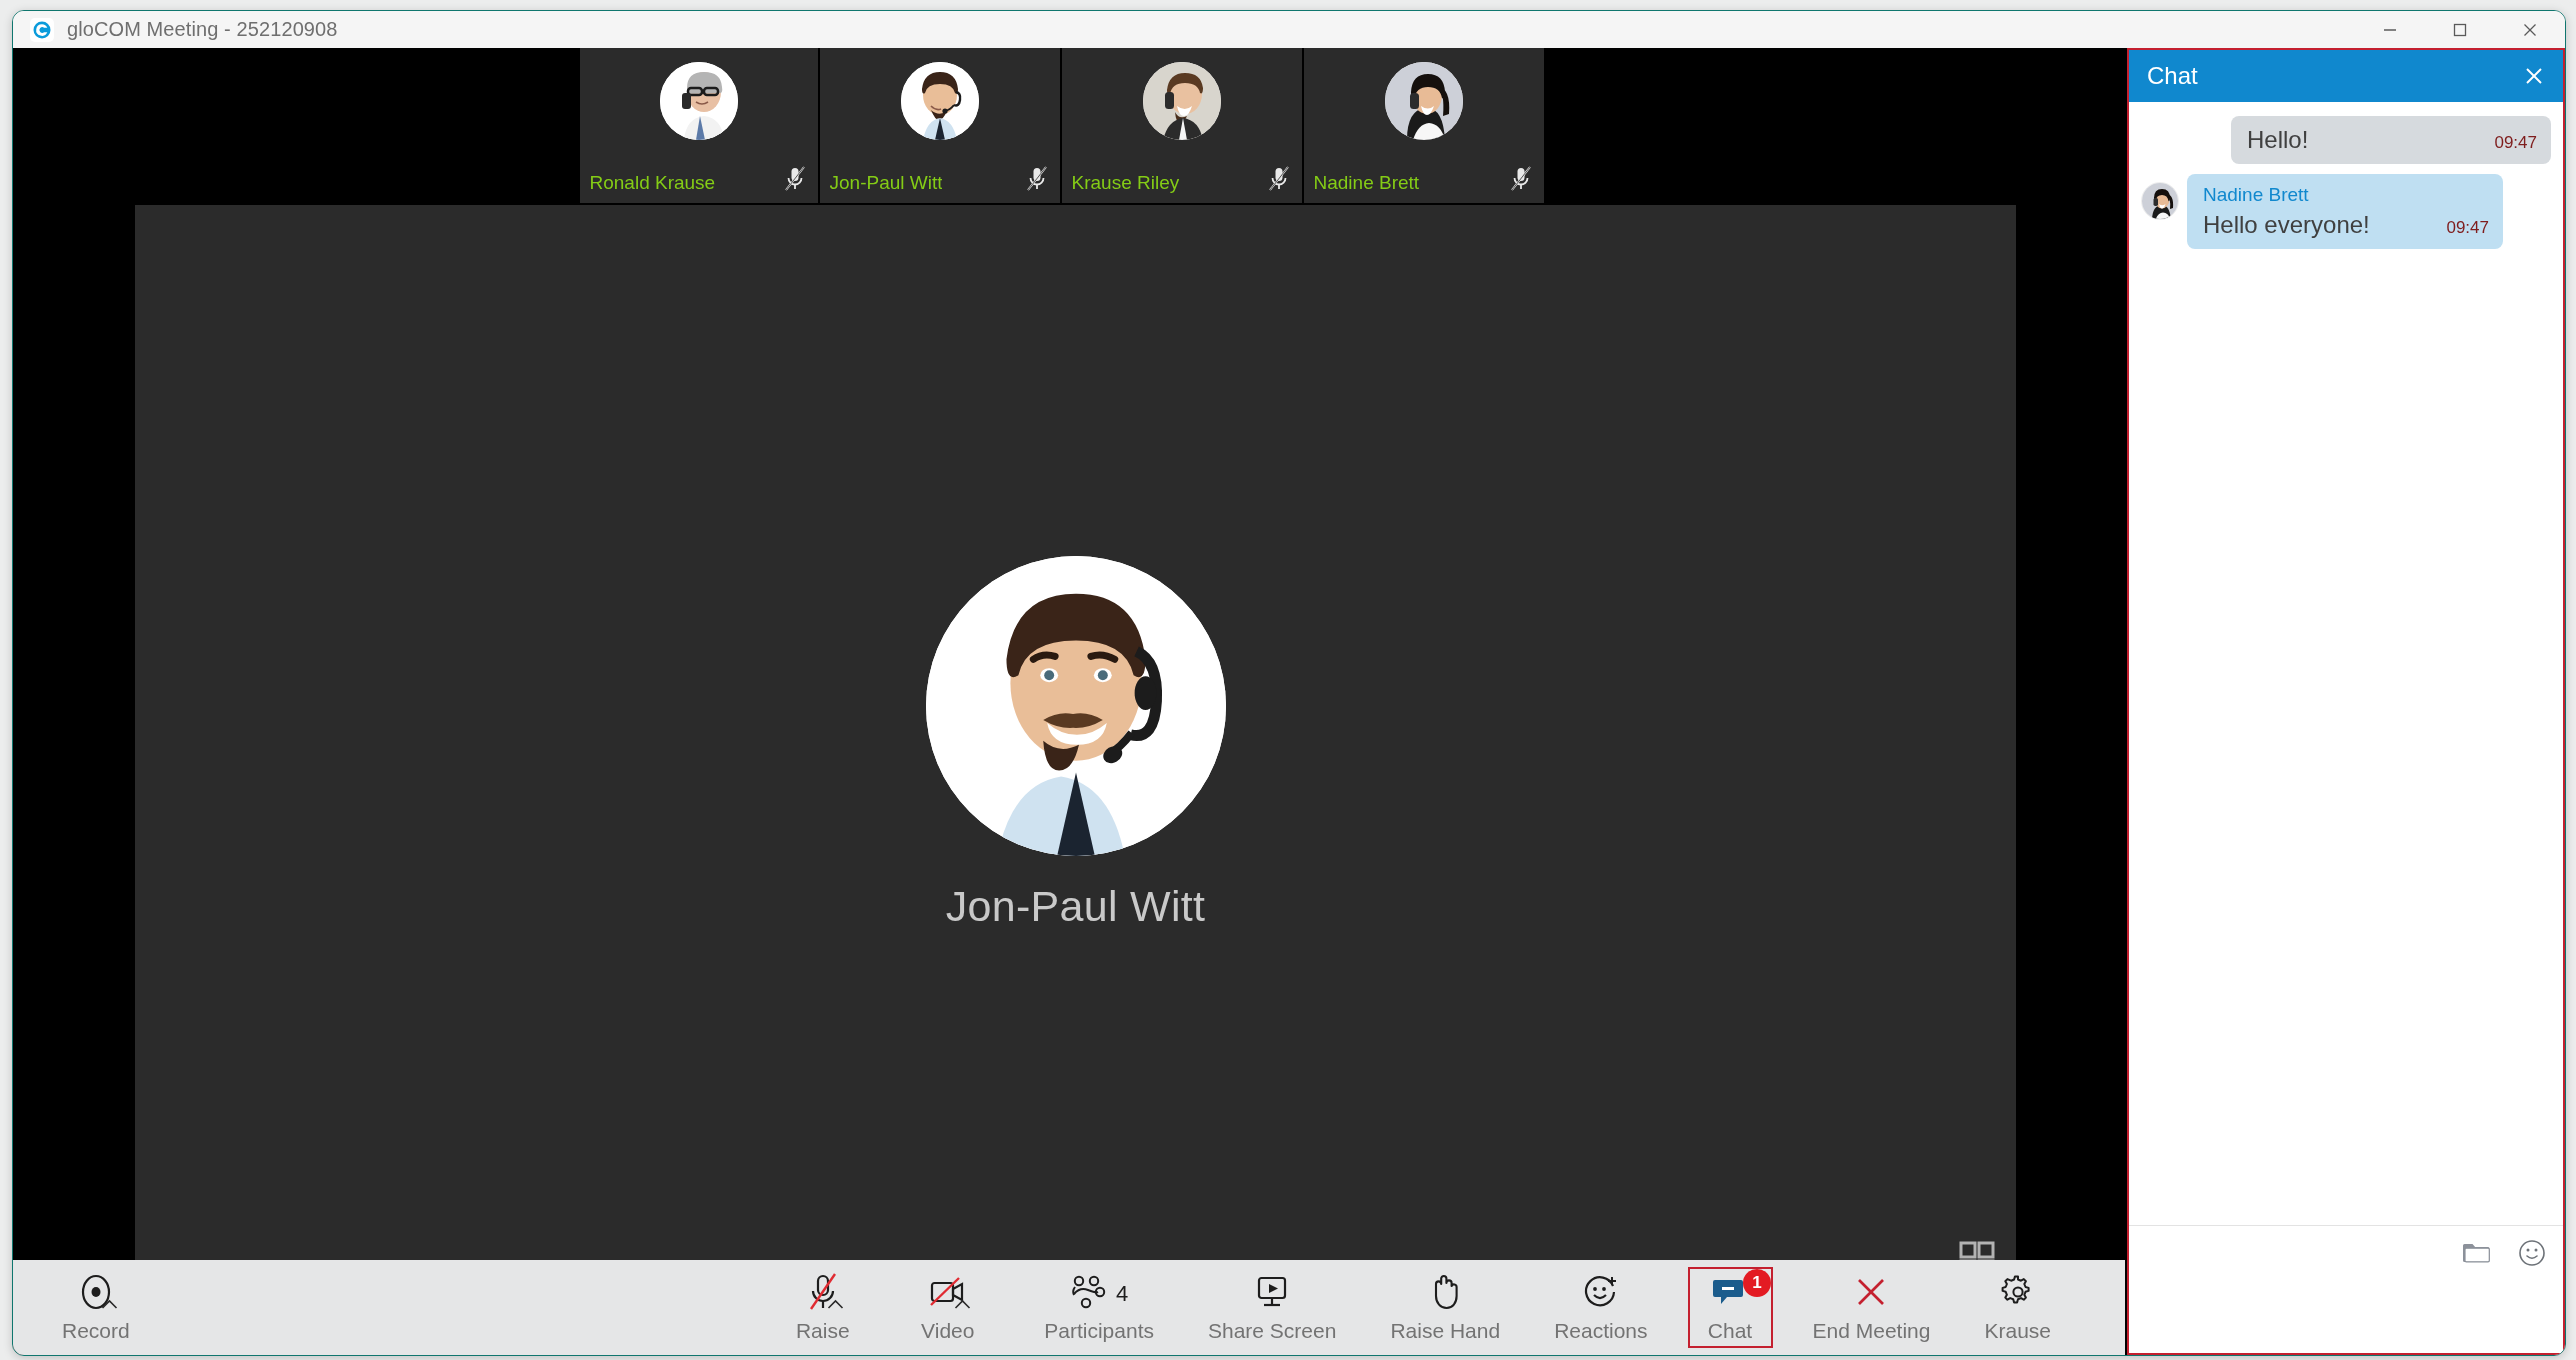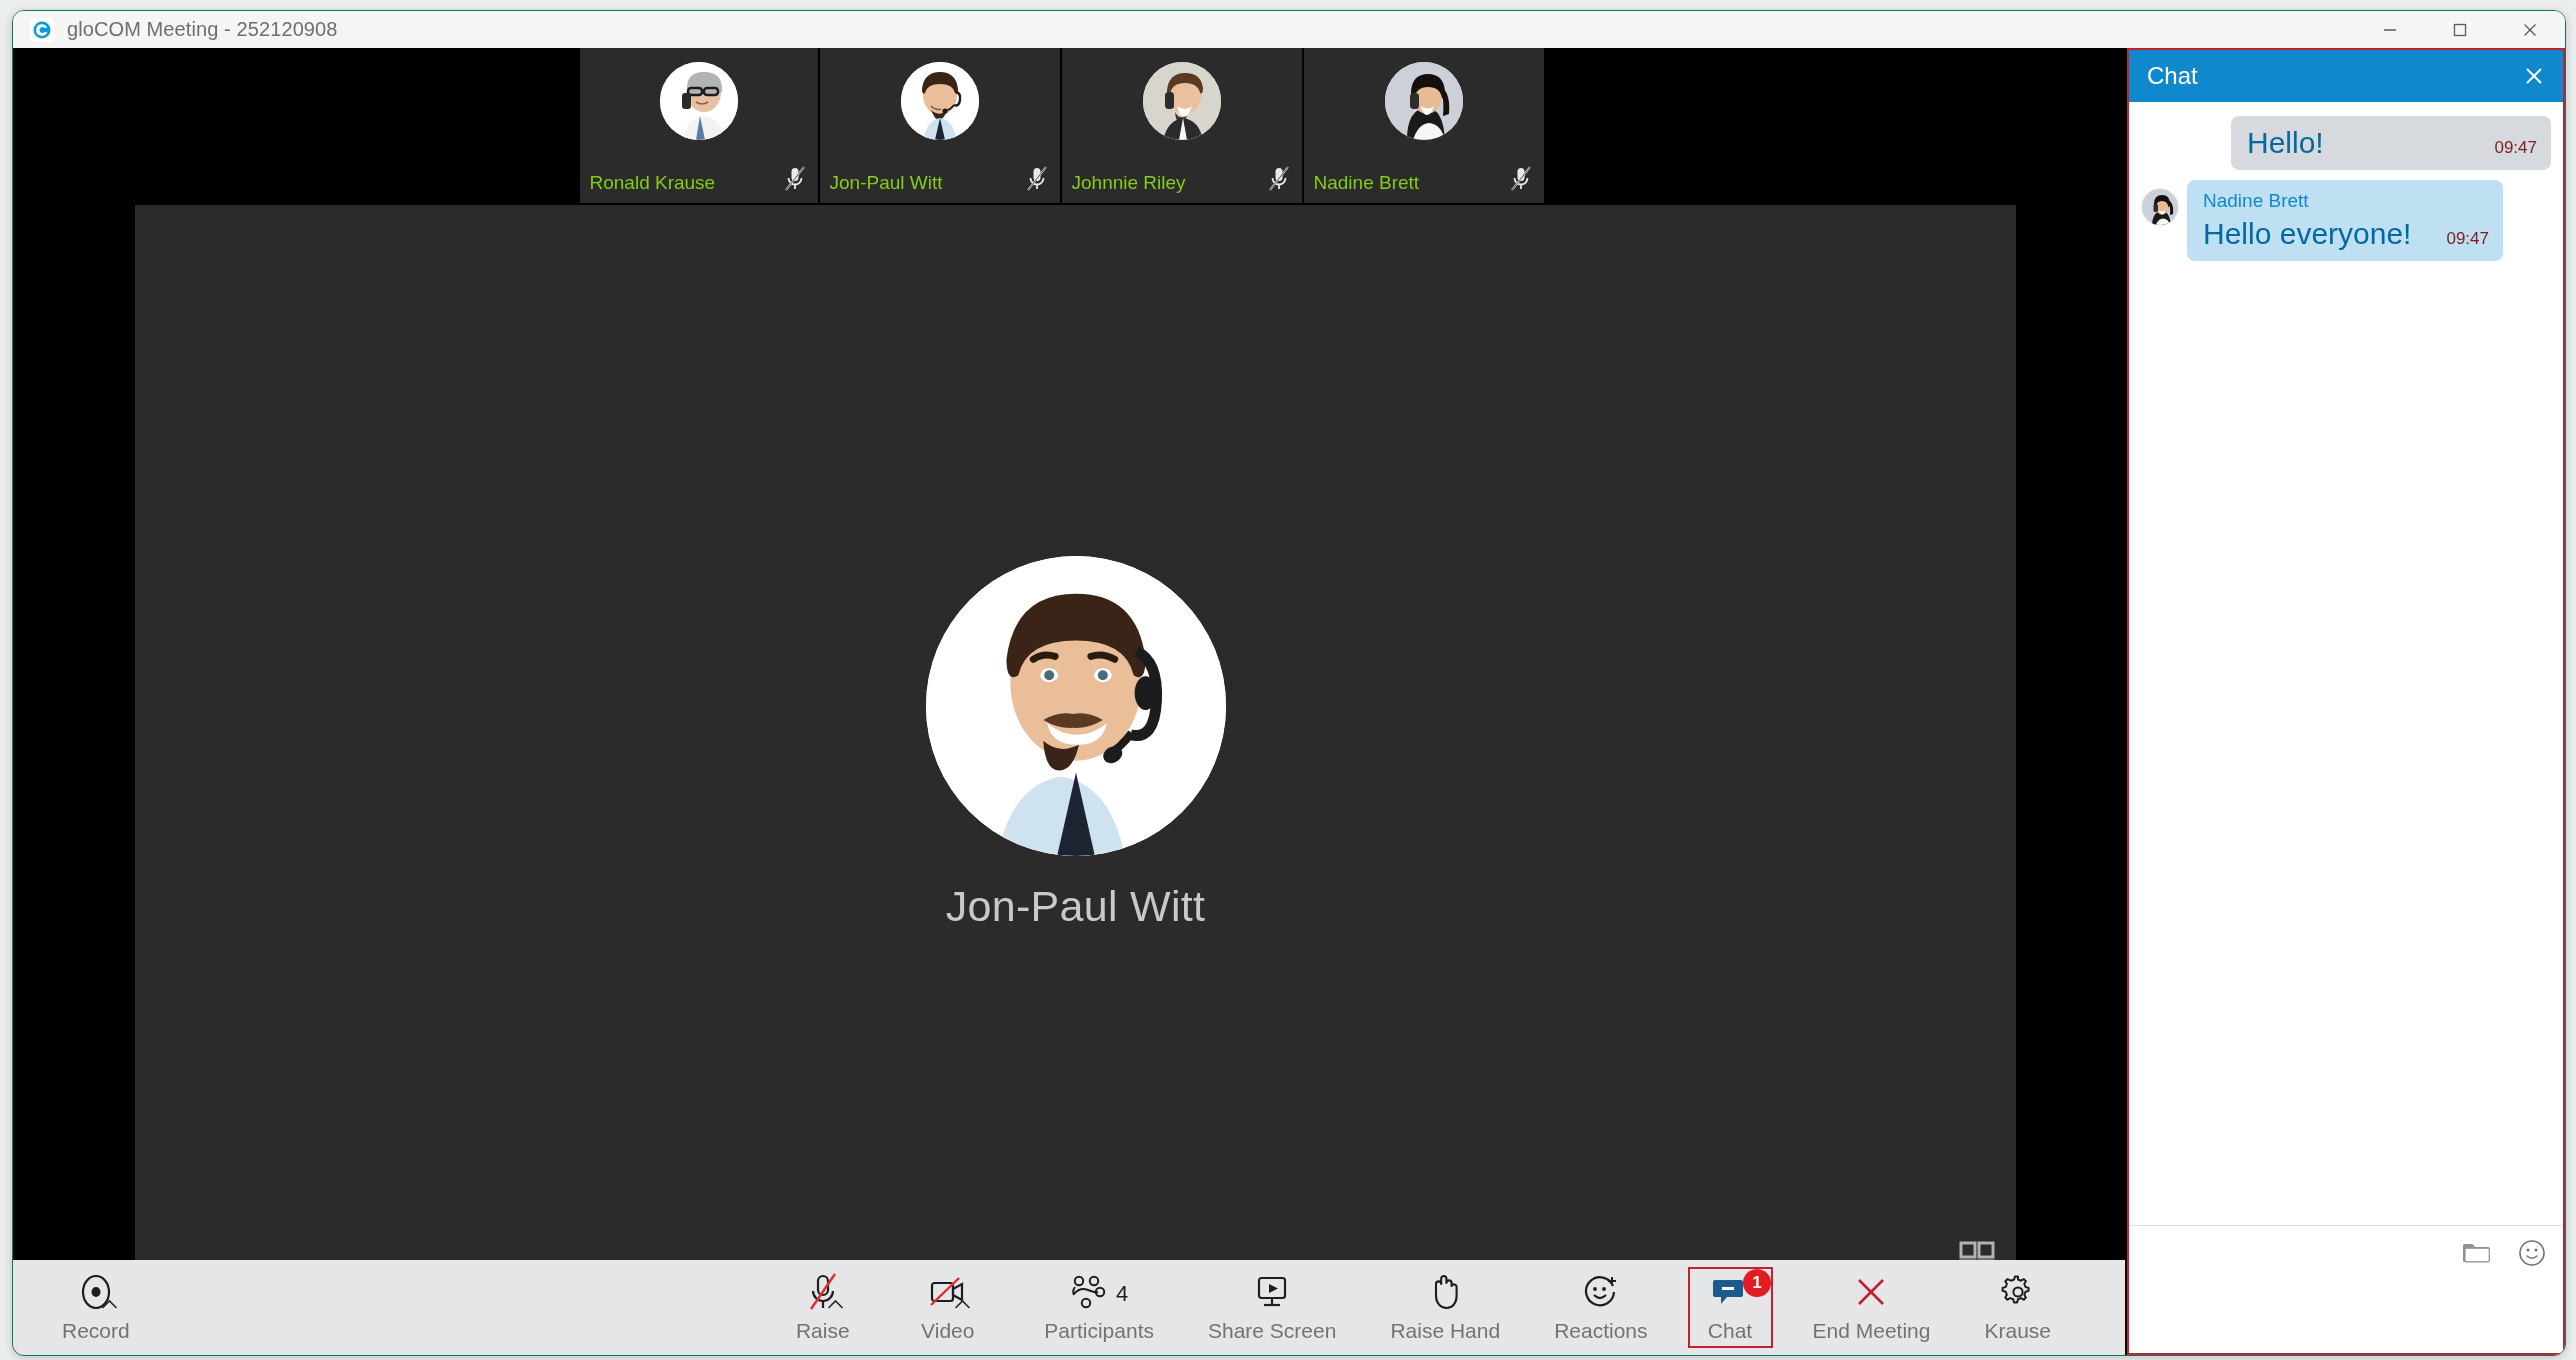--- a/index.html
+++ b/index.html
@@ -274,22 +274,22 @@
     font-size: 19px;
     color: #1088ce;
     margin-bottom: 5px;
   }
   .bubble-line {
     display: flex;
     align-items: baseline;
     justify-content: space-between;
   }
   .bubble-text {
-    font-size: 30px;
-    color: #0369a1;
+    font-size: 24px;
+    color: #404040;
     white-space: nowrap;
   }
   .bubble-time {
     font-size: 17px;
     color: #7f1d1d;
     margin-left: 16px;
     white-space: nowrap;
   }
   .chat-input-area {
     flex: 0 0 auto;
@@ -422,21 +422,21 @@
               <rect width="78" height="78" fill="#d8d5cd"></rect>
               <ellipse cx="42" cy="32" rx="17" ry="20" fill="#e9c1a0"></ellipse>
               <path d="M24 28q2-17 18-17t18 15q0 7-3 5-2-10-15-10t-15 11q-3 2-3-4z" fill="#5a3a22"></path>
               <path d="M34 44q8 6 15 0-3 10-8 10t-7-10z" fill="#fff"></path>
               <path d="M32 50q4 8 12 4-3 7-7 7t-5-11z" fill="#4a2f1c"></path>
               <rect x="22" y="30" width="9" height="17" rx="3.5" fill="#2c2c2c"></rect>
               <path d="M20 78q5-20 20-22 16 2 20 22z" fill="#2b2b2b"></path>
               <path d="M40 56l4 22h-8z" fill="#f5f5f5"></path>
             </svg>
           </div>
-          <div class="thumb-name">Johnnie Riley</div>
+          <div class="thumb-name">Krause Riley</div>
           <div class="thumb-mute">
             <svg width="22" height="26" viewBox="0 0 22 26">
               <rect x="7.5" y="2" width="7" height="13" rx="3.5" fill="#e9e9e9"></rect>
               <path d="M4.5 12a6.5 6.5 0 0 0 13 0" fill="none" stroke="#e9e9e9" stroke-width="1.8"></path>
               <line x1="11" y1="19" x2="11" y2="23" stroke="#e9e9e9" stroke-width="1.8"></line>
               <line x1="2" y1="24" x2="20" y2="1" stroke="#e9e9e9" stroke-width="2"></line>
               <line x1="2" y1="24" x2="20" y2="1" stroke="#2b2b2b" stroke-width="0.8"></line>
             </svg>
           </div>
         </div>

